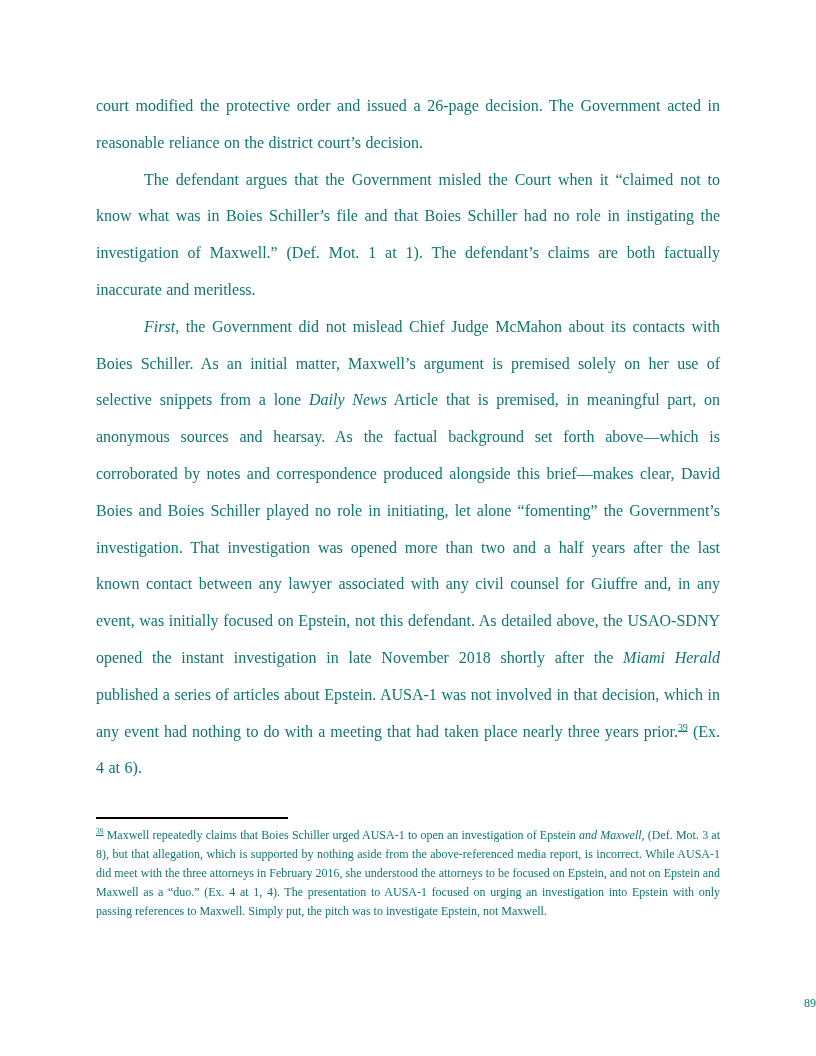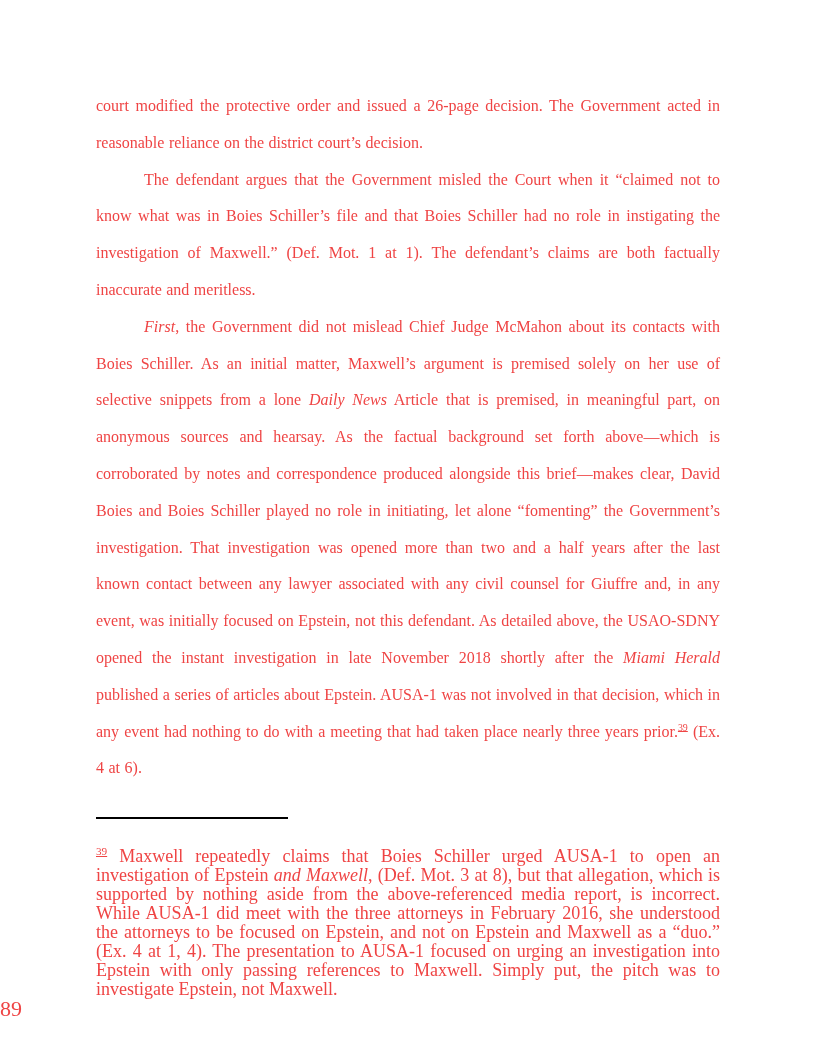--- a/index.html
+++ b/index.html
@@ -2,21 +2,21 @@
 <html><head>
 <meta charset="utf-8">
 <style>
   * { margin: 0; padding: 0; box-sizing: border-box; }
   html, body { background: #ffffff; }
   .page {
     position: relative;
     width: 816px;
     height: 1056px;
     background: #ffffff;
-    color: #ef4444;
+    color: #0f766e;
     font-family: "Liberation Serif", "DejaVu Serif", serif;
     overflow: hidden;
   }
   .body-text {
     position: absolute;
     left: 96px;
     right: 96px;
     top: 88px;
   }
   .para {
@@ -36,32 +36,32 @@
     position: absolute;
     left: 96px;
     top: 817px;
     width: 192px;
     border-top: 2px solid #000000;
   }
   .footnote {
     position: absolute;
     left: 96px;
     right: 96px;
-    top: 847px;
-    font-size: 18px;
+    top: 826px;
+    font-size: 12px;
     line-height: 19px;
     text-align: justify;
   }
   .page-number {
     position: absolute;
     left: 0;
     right: 0;
     top: 996px;
-    text-align: left;
-    font-size: 22px;
+    text-align: right;
+    font-size: 12px;
   }
   em { }
 </style>
 </head>
 <body>
 
 <div class="page">
 
   <div class="body-text">
     <p class="para"><span>court modified the protective order and issued a 26-page decision.  The Government acted in reasonable reliance on the district court’s decision.</span></p>

